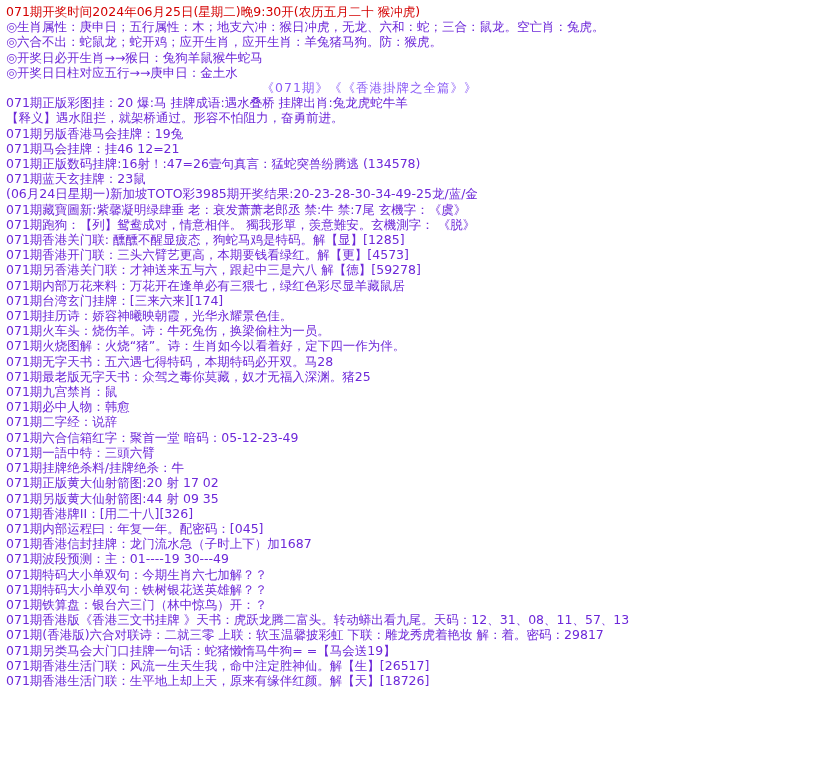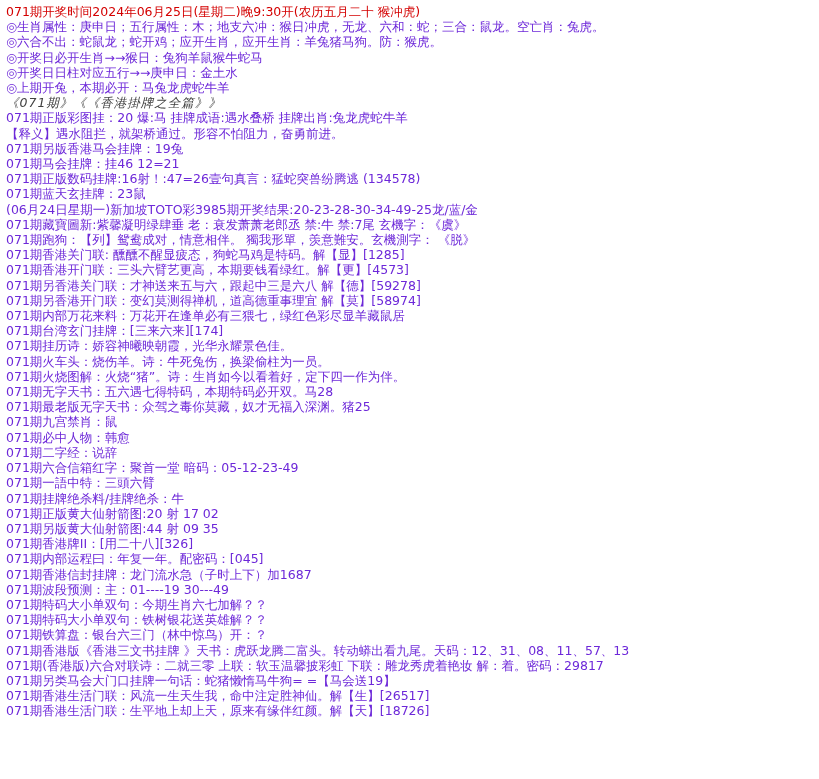--- a/index.html
+++ b/index.html
@@ -26,56 +26,54 @@
     line-height: 15.2px;
     white-space: nowrap;
     letter-spacing: 0px;
   }
   .black { color: #6d28d9; }
   .title-line {
     color: #d40000;
     font-weight: normal;
   }
   .rule-title {
-    color: #404040;
+    color: #8b5cf6;
+    text-align: center;
     letter-spacing: 1px;
-    font-style: italic;
   }
 </style>
 </head>
 <body>
 
 <div class="page">
 
   <div class="line title-line">071期开奖时间2024年06月25日(星期二)晚9:30开(农历五月二十  猴冲虎)</div>
 
   <div class="attributes-block">
     <div class="line black">◎生肖属性：庚申日；五行属性：木；地支六冲：猴日冲虎，无龙、六和：蛇；三合：鼠龙。空亡肖：兔虎。</div>
     <div class="line black">◎六合不出：蛇鼠龙；蛇开鸡；应开生肖，应开生肖：羊兔猪马狗。防：猴虎。</div>
     <div class="line black">◎开奖日必开生肖→→猴日：兔狗羊鼠猴牛蛇马</div>
     <div class="line black">◎开奖日日柱对应五行→→庚申日：金土水</div>
-    <div class="line black">◎上期开兔，本期必开：马兔龙虎蛇牛羊</div>
   </div>
 
   <div class="line rule-title">《071期》《《香港掛牌之全篇》》</div>
 
   <div class="body-block">
     <div class="line black">071期正版彩图挂：20  爆:马  挂牌成语:遇水叠桥  挂牌出肖:兔龙虎蛇牛羊</div>
     <div class="line black">【释义】遇水阻拦，就架桥通过。形容不怕阻力，奋勇前进。</div>
     <div class="line black">071期另版香港马会挂牌：19兔</div>
     <div class="line black">071期马会挂牌：挂46  12=21</div>
     <div class="line black">071期正版数码挂牌:16射！:47=26壹句真言：猛蛇突兽纷腾逃 (134578)</div>
     <div class="line black">071期蓝天玄挂牌：23鼠</div>
     <div class="line black">(06月24日星期一)新加坡TOTO彩3985期开奖结果:20-23-28-30-34-49-25龙/蓝/金</div>
     <div class="line black">071期藏寶圖新:紫馨凝明绿肆垂  老：衰发萧萧老郎丞  禁:牛  禁:7尾  玄機字：《虞》</div>
     <div class="line black">071期跑狗：【列】鸳鸯成对，情意相伴。  獨我形單，羡意難安。玄機測字： 《脱》</div>
     <div class="line black">071期香港关门联: 醺醺不醒显疲态，狗蛇马鸡是特码。解【显】[1285]</div>
     <div class="line black">071期香港开门联：三头六臂艺更高，本期要钱看绿红。解【更】[4573]</div>
     <div class="line black">071期另香港关门联：才神送来五与六，跟起中三是六八  解【德】[59278]</div>
-    <div class="line black">071期另香港开门联：变幻莫测得禅机，道高德重事理宜  解【莫】[58974]</div>
     <div class="line black">071期内部万花来料：万花开在逢单必有三猥七，绿红色彩尽显羊藏鼠居</div>
     <div class="line black">071期台湾玄门挂牌：[三来六来][174]</div>
     <div class="line black">071期挂历诗：娇容神曦映朝霞，光华永耀景色佳。</div>
     <div class="line black">071期火车头：烧伤羊。诗：牛死兔伤，换梁偷柱为一员。</div>
     <div class="line black">071期火烧图解：火烧“猪”。诗：生肖如今以看着好，定下四一作为伴。</div>
     <div class="line black">071期无字天书：五六遇七得特码，本期特码必开双。马28</div>
     <div class="line black">071期最老版无字天书：众驾之毒你莫藏，奴才无福入深渊。猪25</div>
     <div class="line black">071期九宫禁肖：鼠</div>
     <div class="line black">071期必中人物：韩愈</div>
     <div class="line black">071期二字经：说辞</div>

